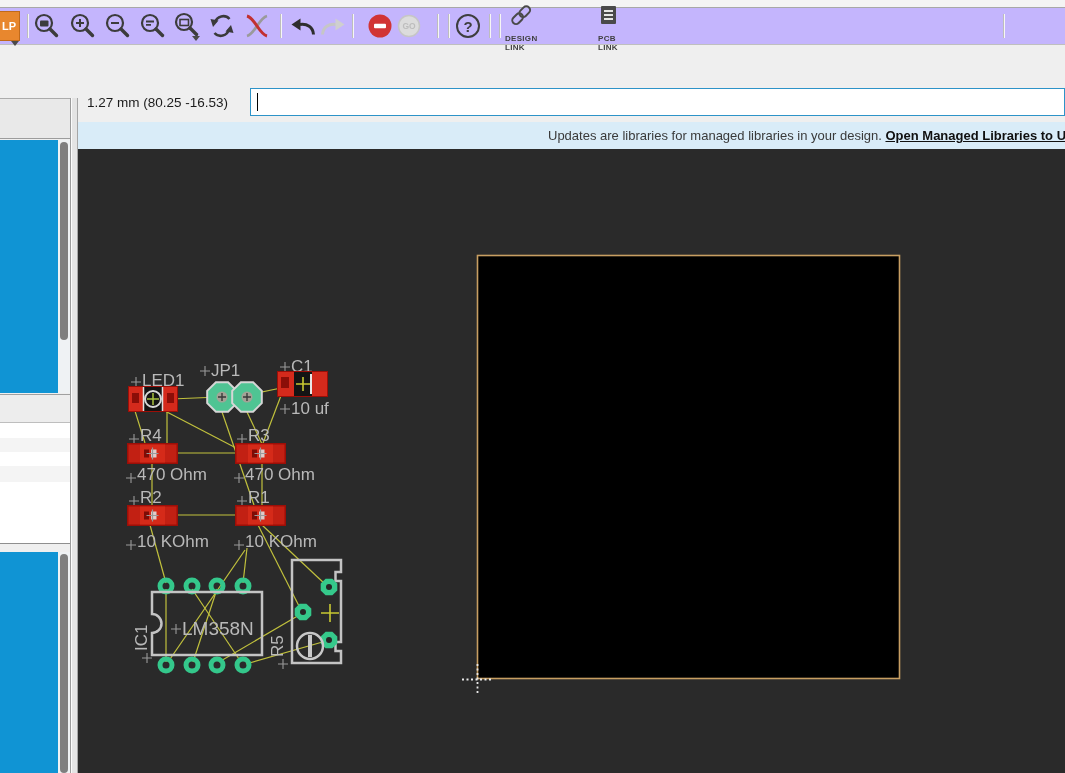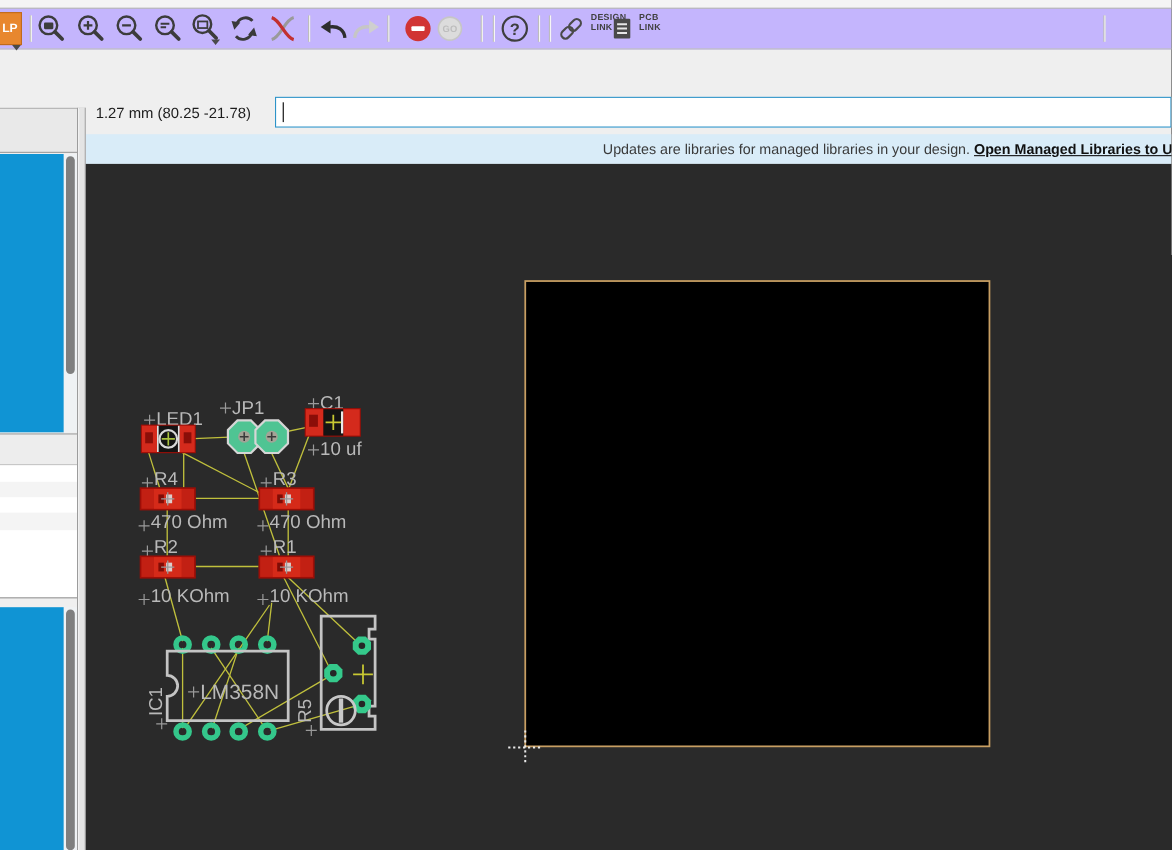--- a/index.html
+++ b/index.html
@@ -8,21 +8,21 @@
   .abs{position:absolute;}
   
   .top-strip{left:0;top:0;width:1065px;height:7px;background:#F4F4F4;border-bottom:1px solid #A8A8A8;}
   .toolbar{left:0;top:8px;width:1065px;height:36px;background:#c4b5fd;border-bottom:1px solid #BFBFBF;}
   .tb{position:absolute;top:50%;transform:translate(-50%,-50%);display:flex;align-items:center;justify-content:center;}
   .sep{position:absolute;top:6px;width:1px;height:24px;background:#BDBDBD;border-right:1px solid #F6F6F6;}
   .lp-btn{position:absolute;left:-14px;top:3px;width:34px;height:30px;background:#E8872E;border:1px solid #C06A1B;
           color:#fff;font-weight:bold;font-size:11px;display:flex;align-items:center;justify-content:flex-end;padding-right:3px;box-sizing:border-box;}
   .lp-car{position:absolute;left:11px;top:33px;width:0;height:0;border-left:4px solid transparent;border-right:4px solid transparent;border-top:5px solid #4A4A4A;}
   .tb-label{font-size:8px;font-weight:bold;color:#3F3F3F;line-height:9px;letter-spacing:.3px;}
-  .lbl-btn{position:absolute;top:50%;transform:translateY(-50%);display:flex;align-items:flex-start;gap:4px;cursor:default;}
+  .lbl-btn{position:absolute;top:50%;transform:translateY(-50%);display:flex;align-items:center;gap:4px;cursor:default;flex-direction:column;}
   
   .coord{left:87px;top:95px;font-size:13.5px;color:#1C1C1C;}
   .cmd{left:250px;top:88px;width:815px;height:28px;background:#fff;border:1px solid #2D93C8;box-sizing:border-box;}
   .caret{left:257px;top:93px;width:1px;height:18px;background:#000;}
   
   .notif{left:78px;top:122px;width:987px;height:27px;background:#D9ECF8;overflow:visible;}
   .notif-text{position:absolute;left:470px;top:6px;white-space:nowrap;font-size:13px;color:#3A3A3A;}
   .notif-link{font-weight:bold;color:#101010;text-decoration:underline;}
   
   .side-border-top{left:0;top:98px;width:78px;height:1px;background:#ACACAC;}
@@ -163,35 +163,35 @@
         <rect x="3" y="11.5" width="12" height="7.5" rx="3.7"></rect>
         <rect x="13" y="11.5" width="12" height="7.5" rx="3.7"></rect>
       </g>
     </svg>
     <div class="tb-label">
       <div>DESIGN</div>
       <div>LINK</div>
     </div>
   </div>
 
-  <div class="lbl-btn" style="left:553px">
+  <div class="lbl-btn" style="left:596px">
     <svg width="24" height="30">
       <rect x="5" y="6" width="15" height="18" rx="1" fill="#4A4A4A"></rect>
       <path d="M8,11 H17 M8,15 H17 M8,19 H17" stroke="#E6E6E6" stroke-width="1.8"></path>
     </svg>
     <div class="tb-label">
       <div>PCB</div>
       <div>LINK</div>
     </div>
   </div>
 
   <div class="sep" style="left:1003px"></div>
 </div>
 
-<div class="abs coord">1.27 mm (80.25 -21.78)</div>
+<div class="abs coord">1.27 mm (80.25 -16.53)</div>
 <div class="abs cmd"></div>
 <div class="abs caret"></div>
 
 <div class="abs notif">
   <div class="notif-text">
     <span>Updates are libraries for managed libraries in your design.</span>
     <span class="notif-link">Open Managed Libraries to Update</span>
   </div>
 </div>
 

